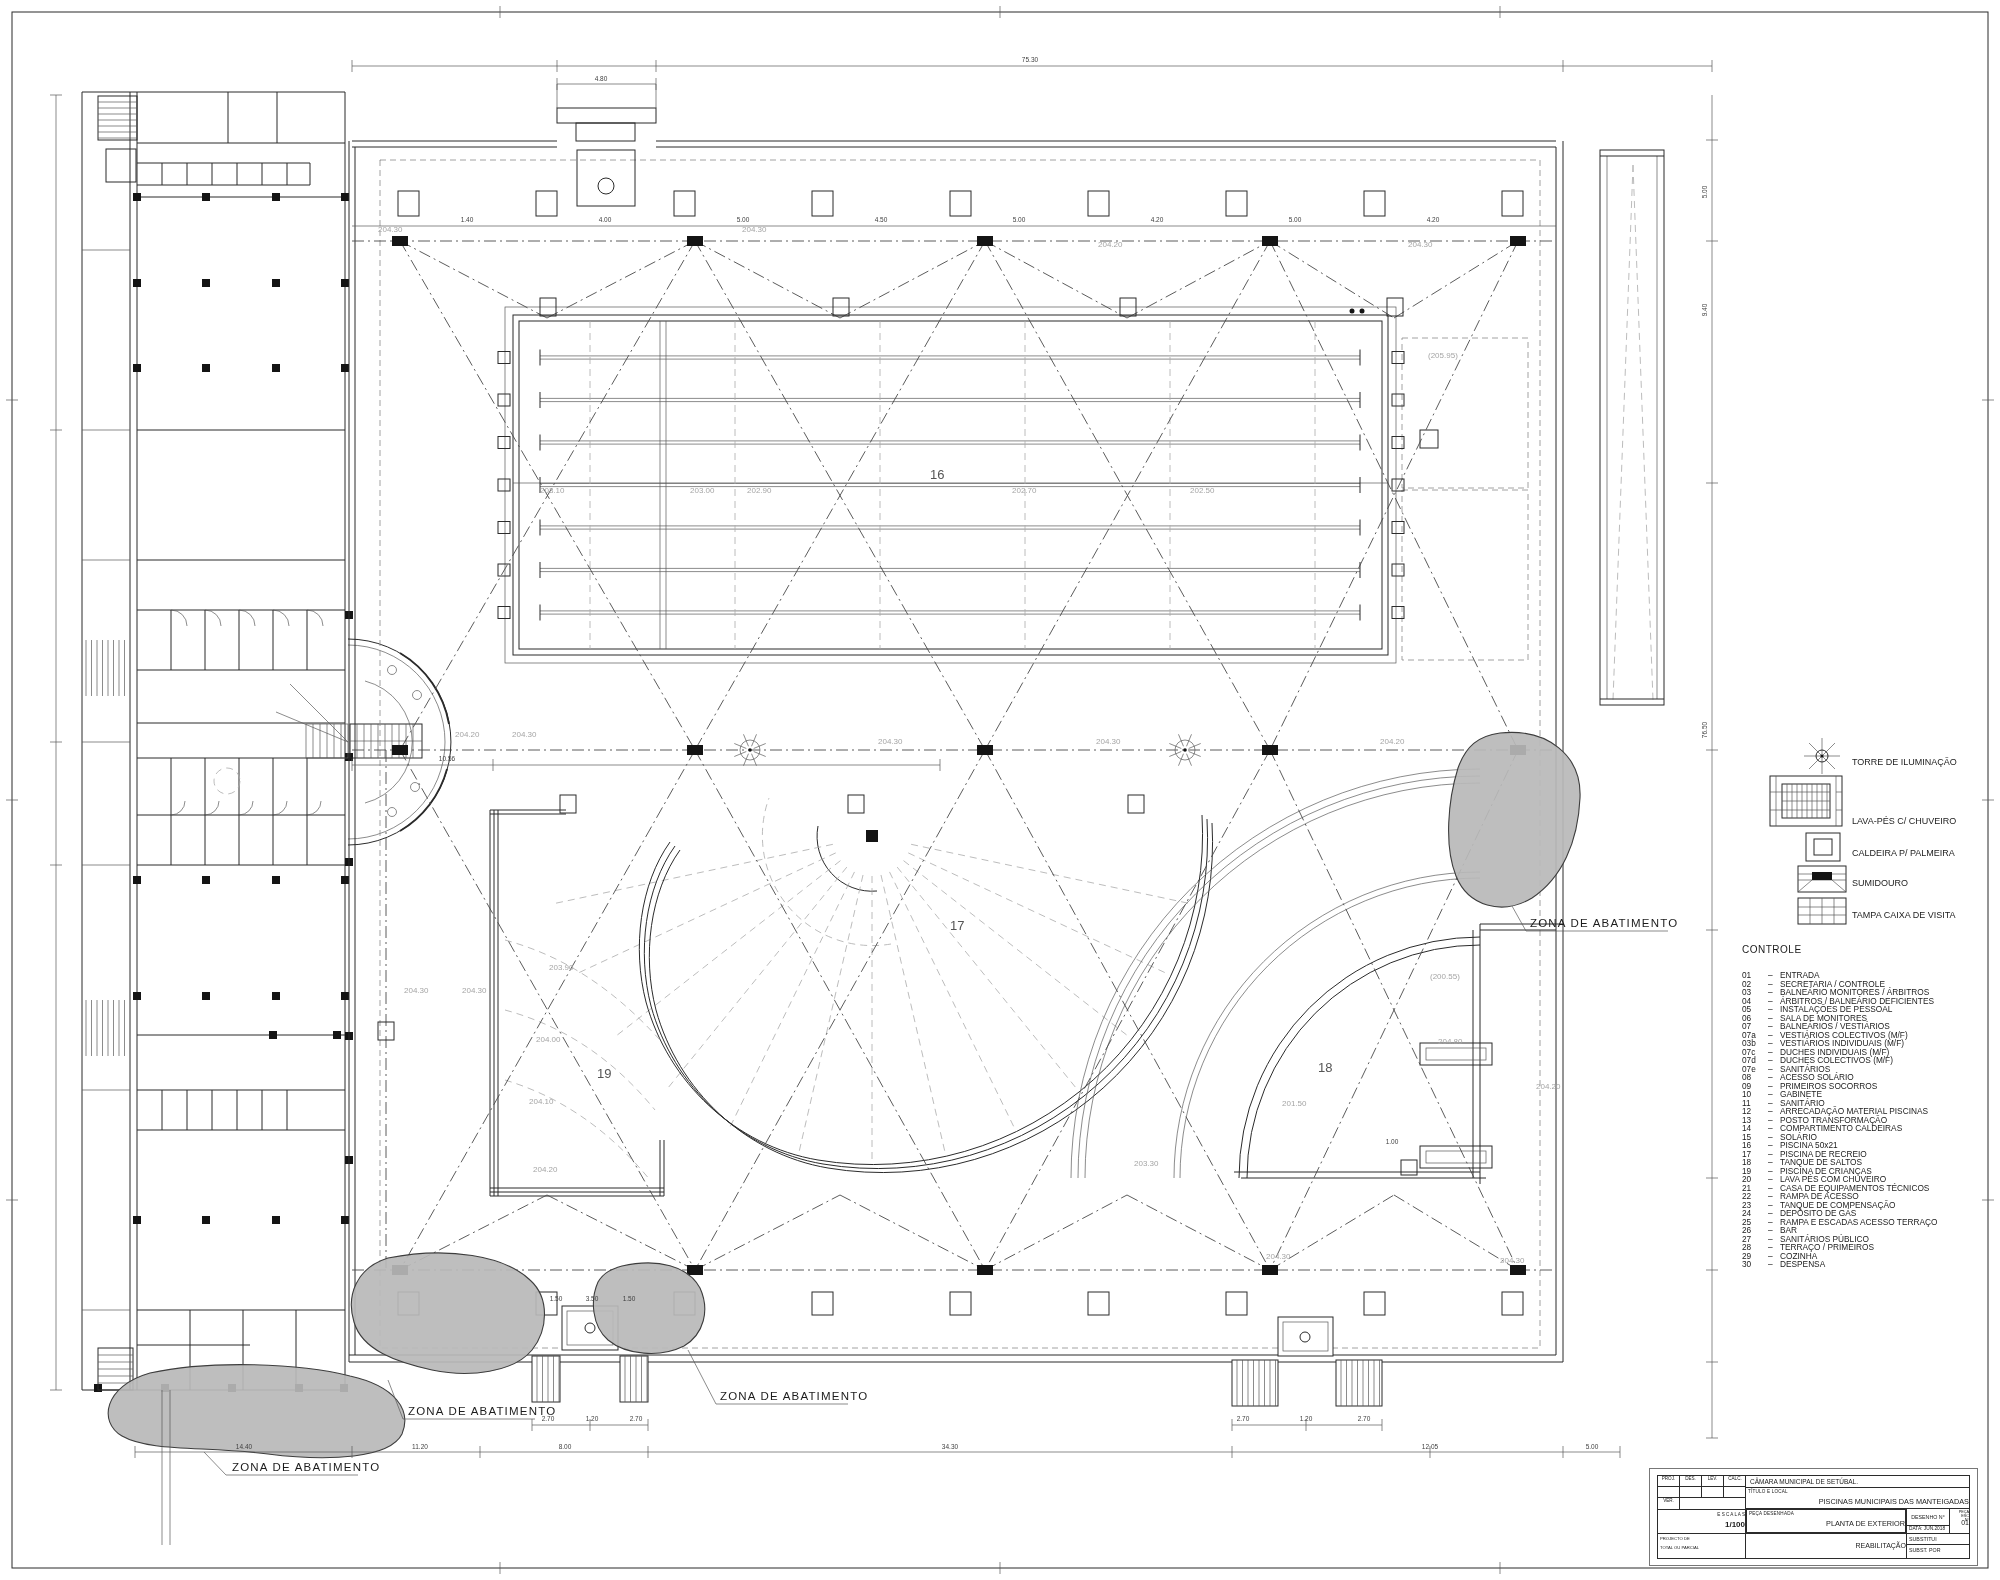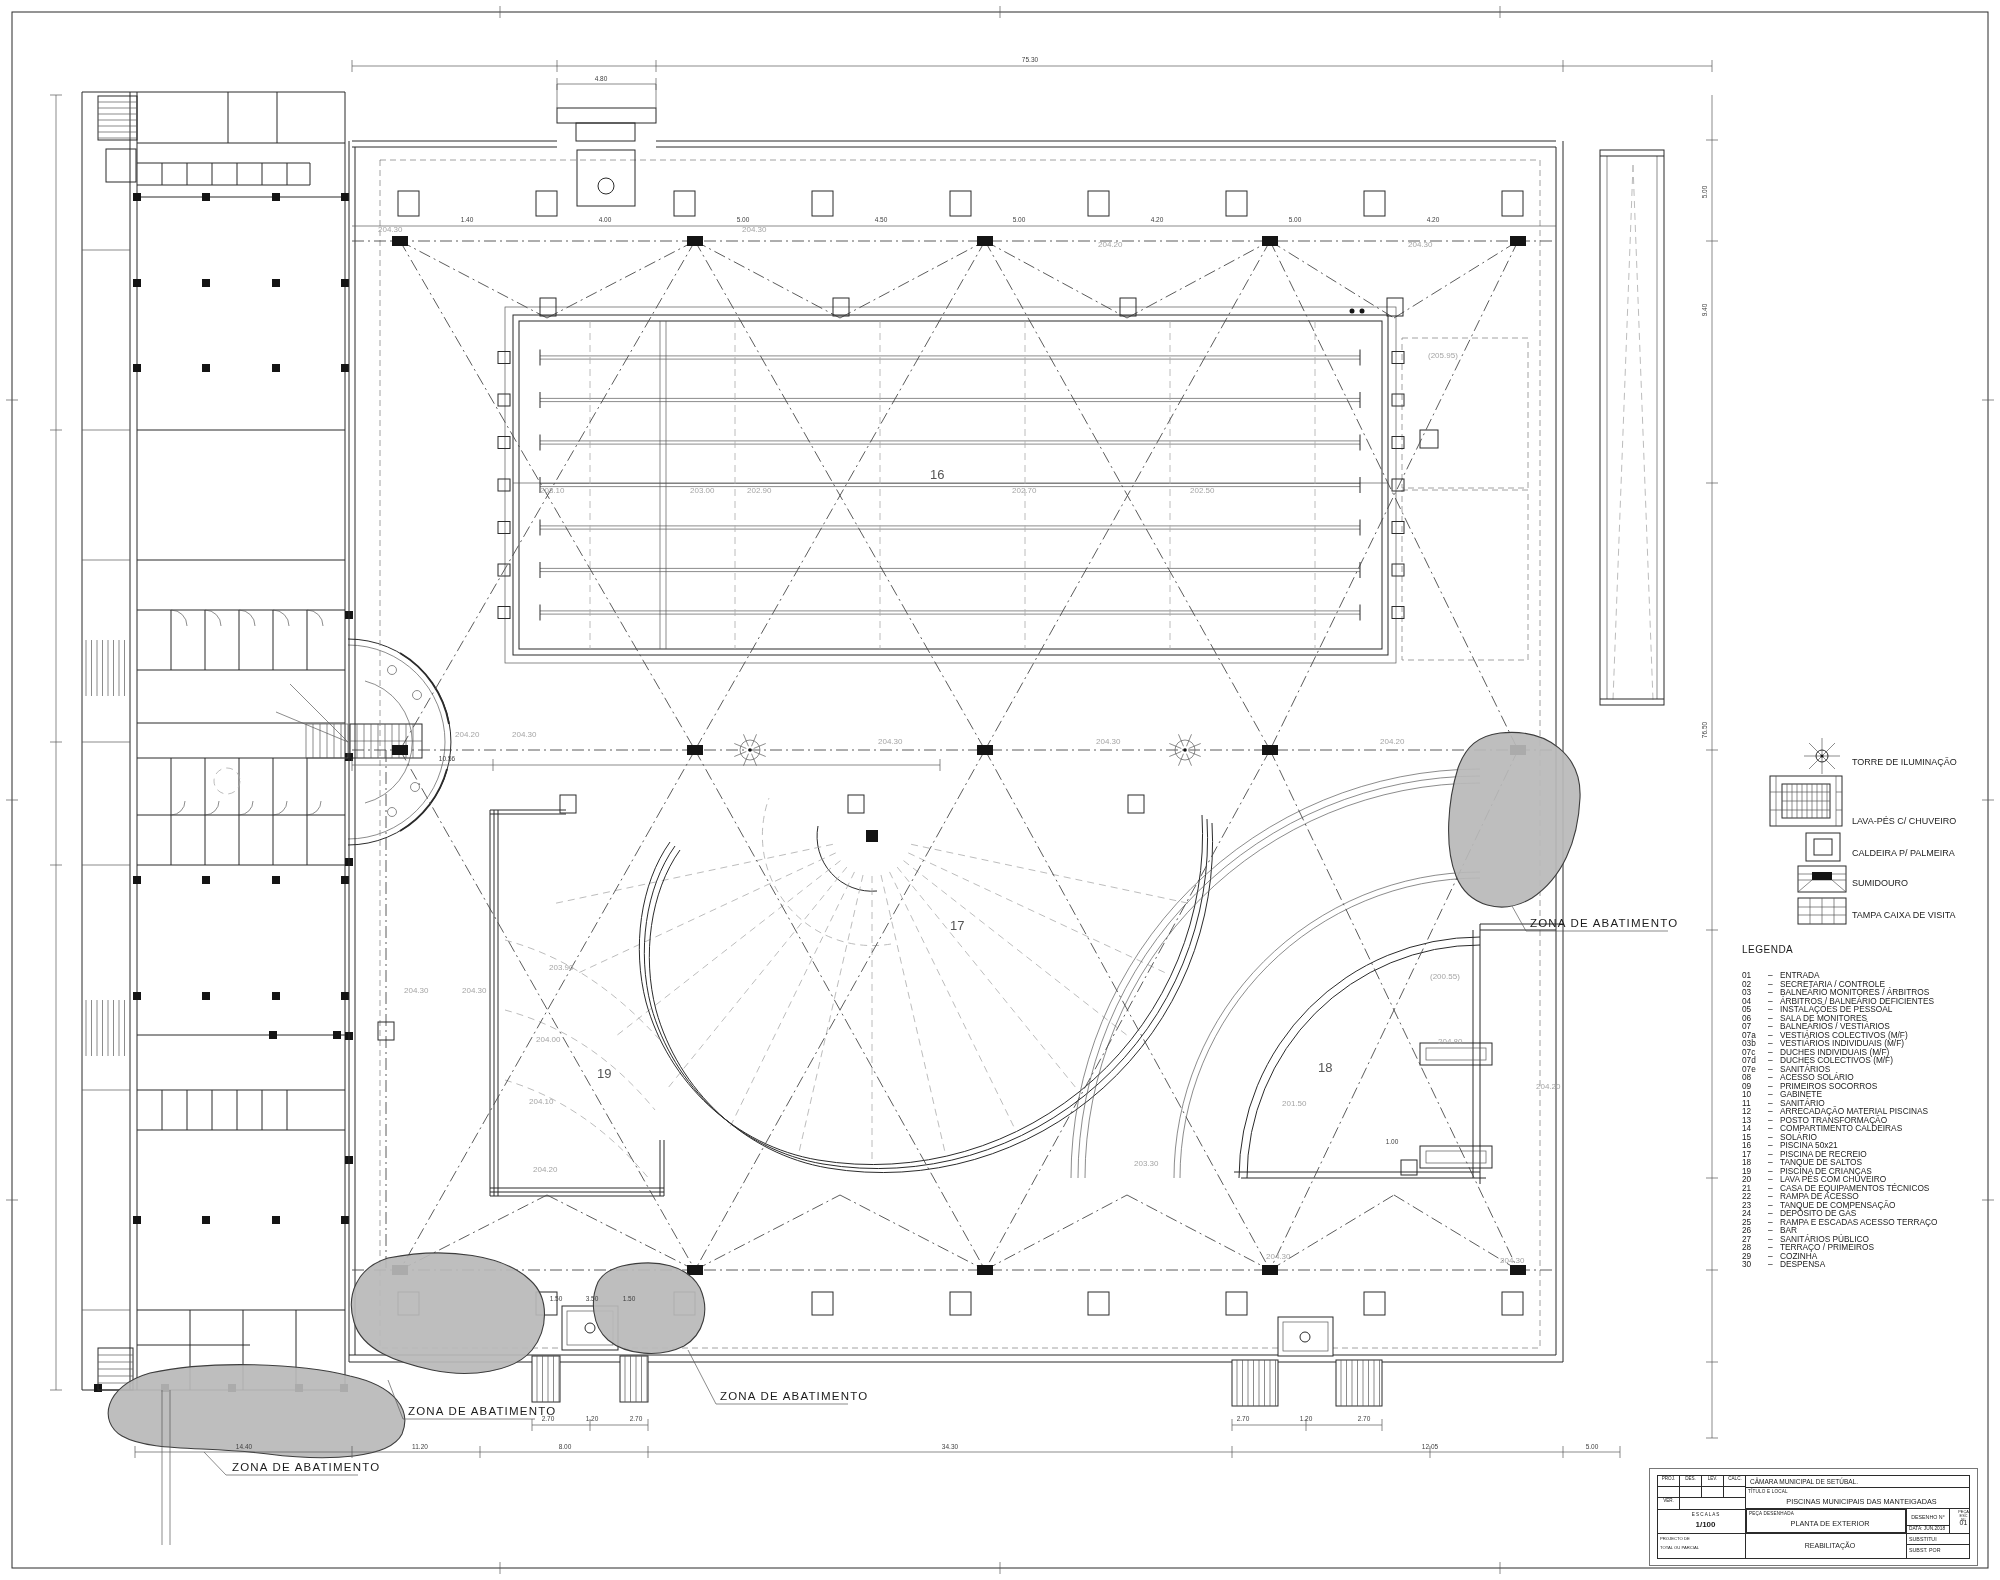--- a/index.html
+++ b/index.html
@@ -22,21 +22,21 @@
   .sym{fill:#1c1c1c;font-size:9px}
   .legend-box{position:absolute;left:1742px;top:944px;width:248px;color:#1a1a1a;}
   .legend-title{font-size:10px;letter-spacing:.5px;margin-bottom:16px;}
   .legend-row{font-size:8.3px;line-height:8.5px;white-space:nowrap;display:flex;}
   .legend-row .n{width:26px;flex:0 0 26px;}
   .legend-row .d{width:12px;flex:0 0 12px;}
   .tb{position:absolute;left:1657px;top:1475px;width:311px;height:82px;border:1px solid #2b2b2b;
       color:#1a1a1a;background:#fff;}
   .tb .cell{position:absolute;border:0 solid #2b2b2b;box-sizing:border-box;overflow:hidden;}
   .tb .lbl{font-size:4.6px;position:absolute;top:1px;left:2px;letter-spacing:.2px;}
-  .tb .ctr{position:absolute;left:8px;right:0;text-align:center;}
+  .tb .ctr{position:absolute;left:8px;right:0;text-align:right;}
   .tbframe{position:absolute;left:1649px;top:1468px;width:327px;height:96px;border:1px solid #777;}
 </style>
 </head>
 <body>
 
 <div class="sheet">
 
 <svg id="plan" viewBox="0 0 2000 1580" width="2000" height="1580">
 
   <g>
@@ -615,21 +615,21 @@
     <g>
       <rect x="1798" y="898" width="48" height="26" class="w"></rect>
       <path class="thin" d="M1810,898 V924 M1822,898 V924 M1834,898 V924 M1798,907 H1846 M1798,915 H1846"></path>
     </g>
     <text x="1852" y="918" class="sym">TAMPA CAIXA DE VISITA</text>
   </g>
 </svg>
 
 
 <div class="legend-box">
-  <div class="legend-title">LEGENDA</div>
+  <div class="legend-title">CONTROLE</div>
   <div id="legend-list">
         <div class="legend-row">
           <span class="n">01</span>
           <span class="d">–</span>
           <span>ENTRADA</span>
         </div>
         <div class="legend-row">
           <span class="n">02</span>
           <span class="d">–</span>
           <span>SECRETARIA / CONTROLE</span>

